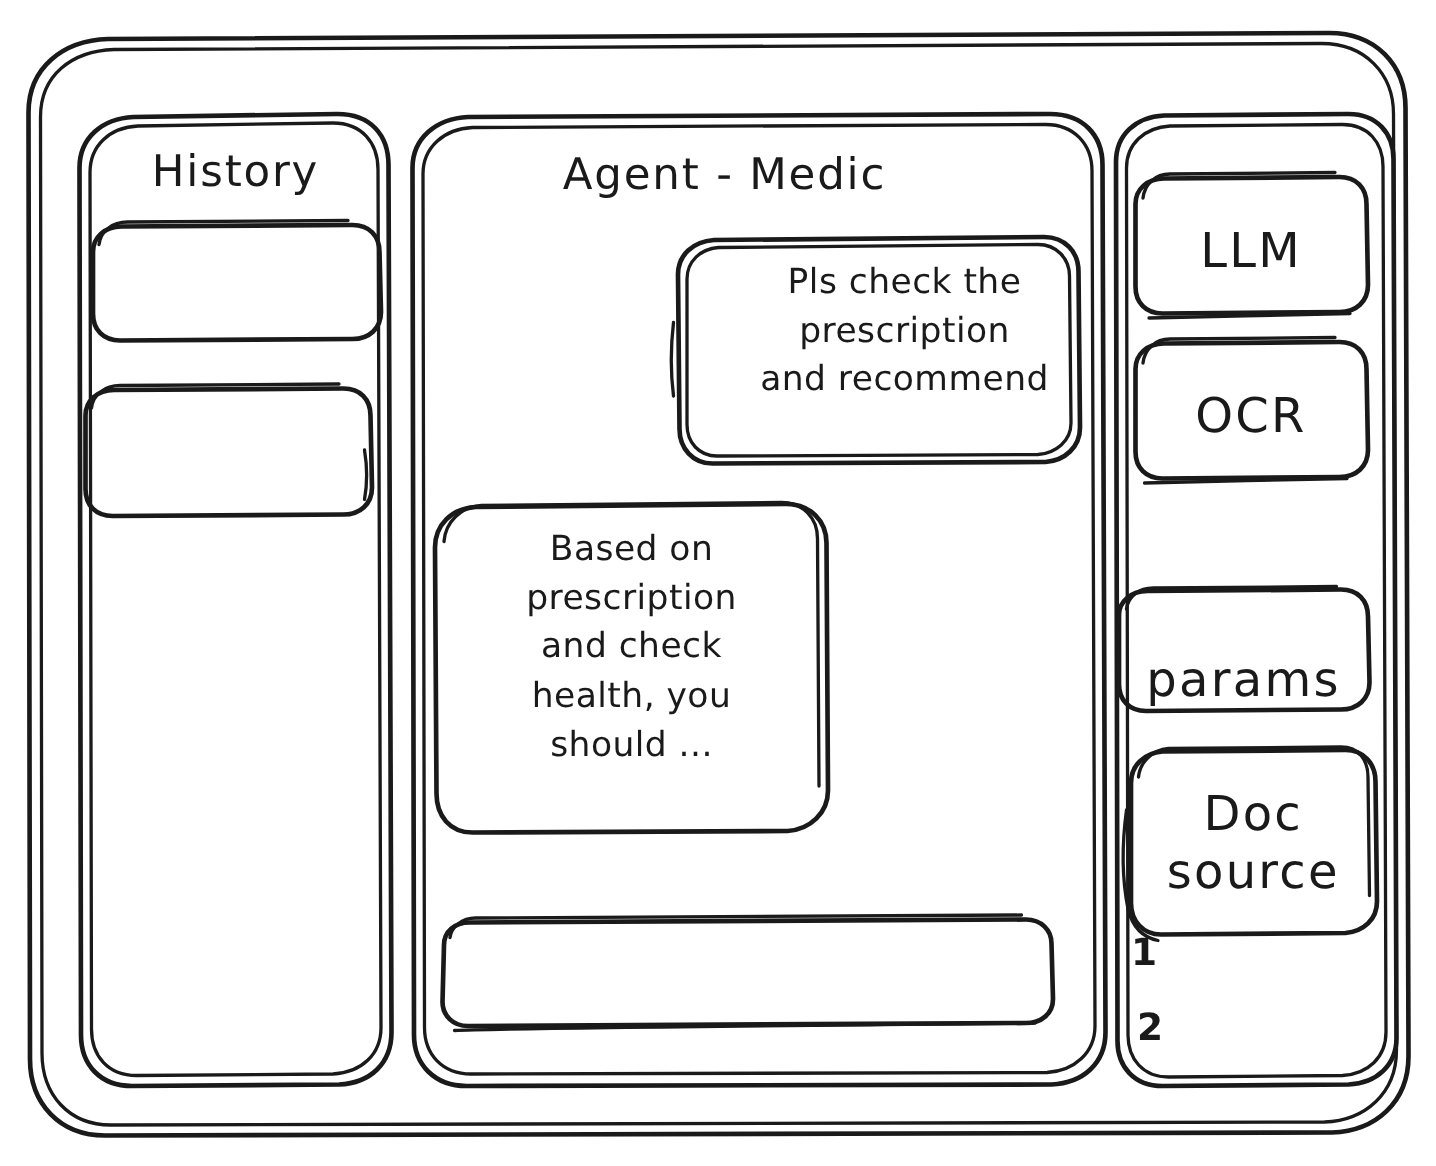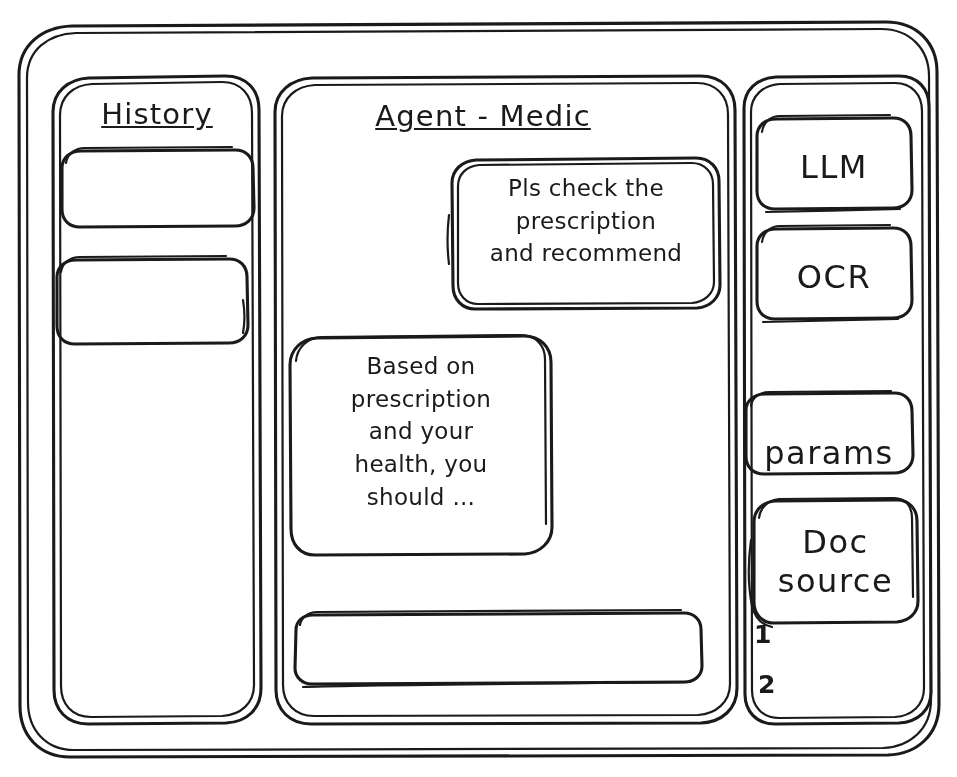--- a/index.html
+++ b/index.html
@@ -27,21 +27,20 @@
     font-weight: 400;
     letter-spacing: 0.5px;
     white-space: pre-line;
     text-align: center;
     pointer-events: none;
     line-height: 1.28;
   }
   .hdr {
     font-size: 29px;
     letter-spacing: 1.2px;
-    text-decoration: underline;
   }
   .btn-label {
     font-size: 32px;
     letter-spacing: 1.5px;
   }
   .bubble-text {
     font-size: 23px;
     letter-spacing: 0.3px;
     line-height: 1.42;
   }
@@ -157,27 +156,27 @@
                            L918 601 C918 613 909 621 897 622 L774 623 C762 623 754 614 754 602 Z"></path>
     <path class="rg w22" d="M759 518 C760 508 768 500 779 499 L894 498 C906 498 912 507 912 518 L913 597"></path>
     <path class="rg w22" d="M751 540 C748 562 748 586 752 606 C755 618 762 625 772 627"></path>
   </g>
 </svg>
 
 <div class="sketch-text hdr" style="left:58px; top:96px; width:198px;">History</div>
 
 <div class="sketch-text hdr" style="left:328px; top:98px; width:310px;">Agent - Medic</div>
 
-<div class="sketch-text bubble-text" style="left:455px; top:172px; width:262px;">Pls check the
+<div class="sketch-text bubble-text" style="left:455px; top:172px; width:296px;">Pls check the
 prescription
 and recommend</div>
 
 <div class="sketch-text bubble-text" style="left:293px; top:350px; width:256px;">Based on
 prescription
-and your
+and check
 health, you
 should ...</div>
 
 <div class="sketch-text btn-label" style="left:757px; top:147px; width:154px;">LLM</div>
 
 <div class="sketch-text btn-label" style="left:757px; top:257px; width:154px;">OCR</div>
 
 <div class="sketch-text btn-label" style="left:746px; top:417px; width:166px;margin-top:16px;">params</div>
 
 <div class="sketch-text btn-label" style="left:754px; top:523px; width:163px; line-height:1.22;">Doc

